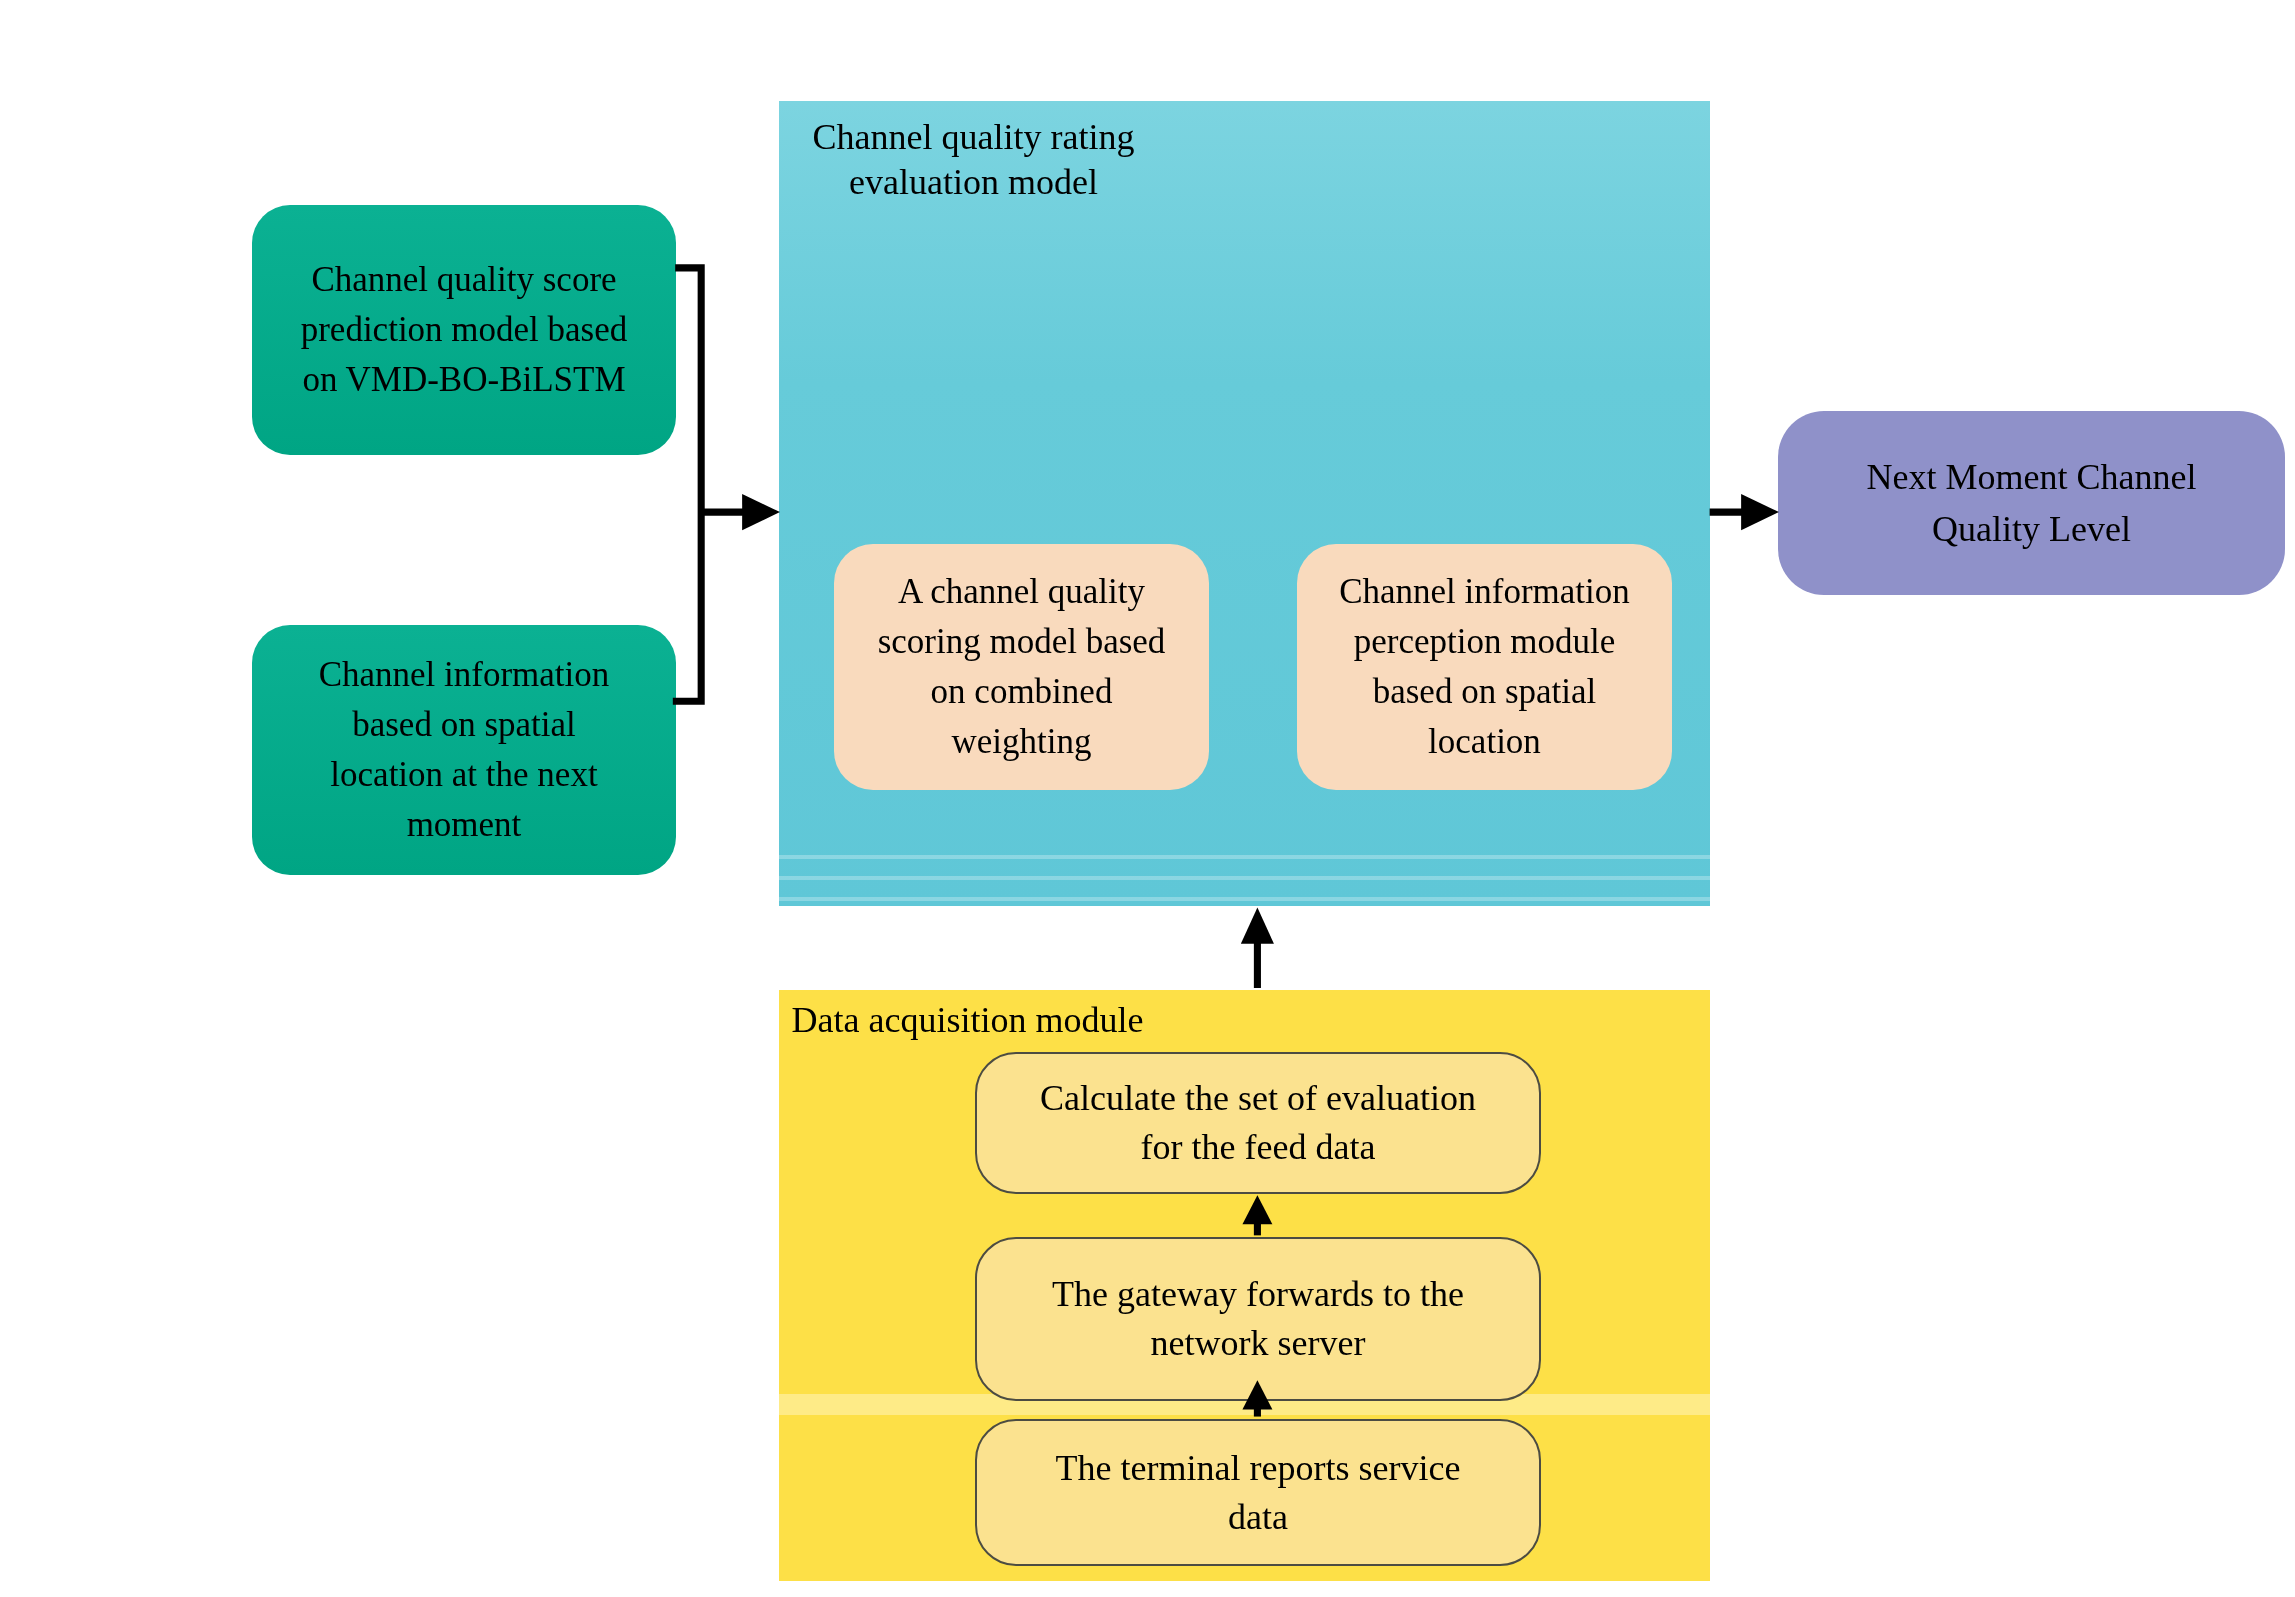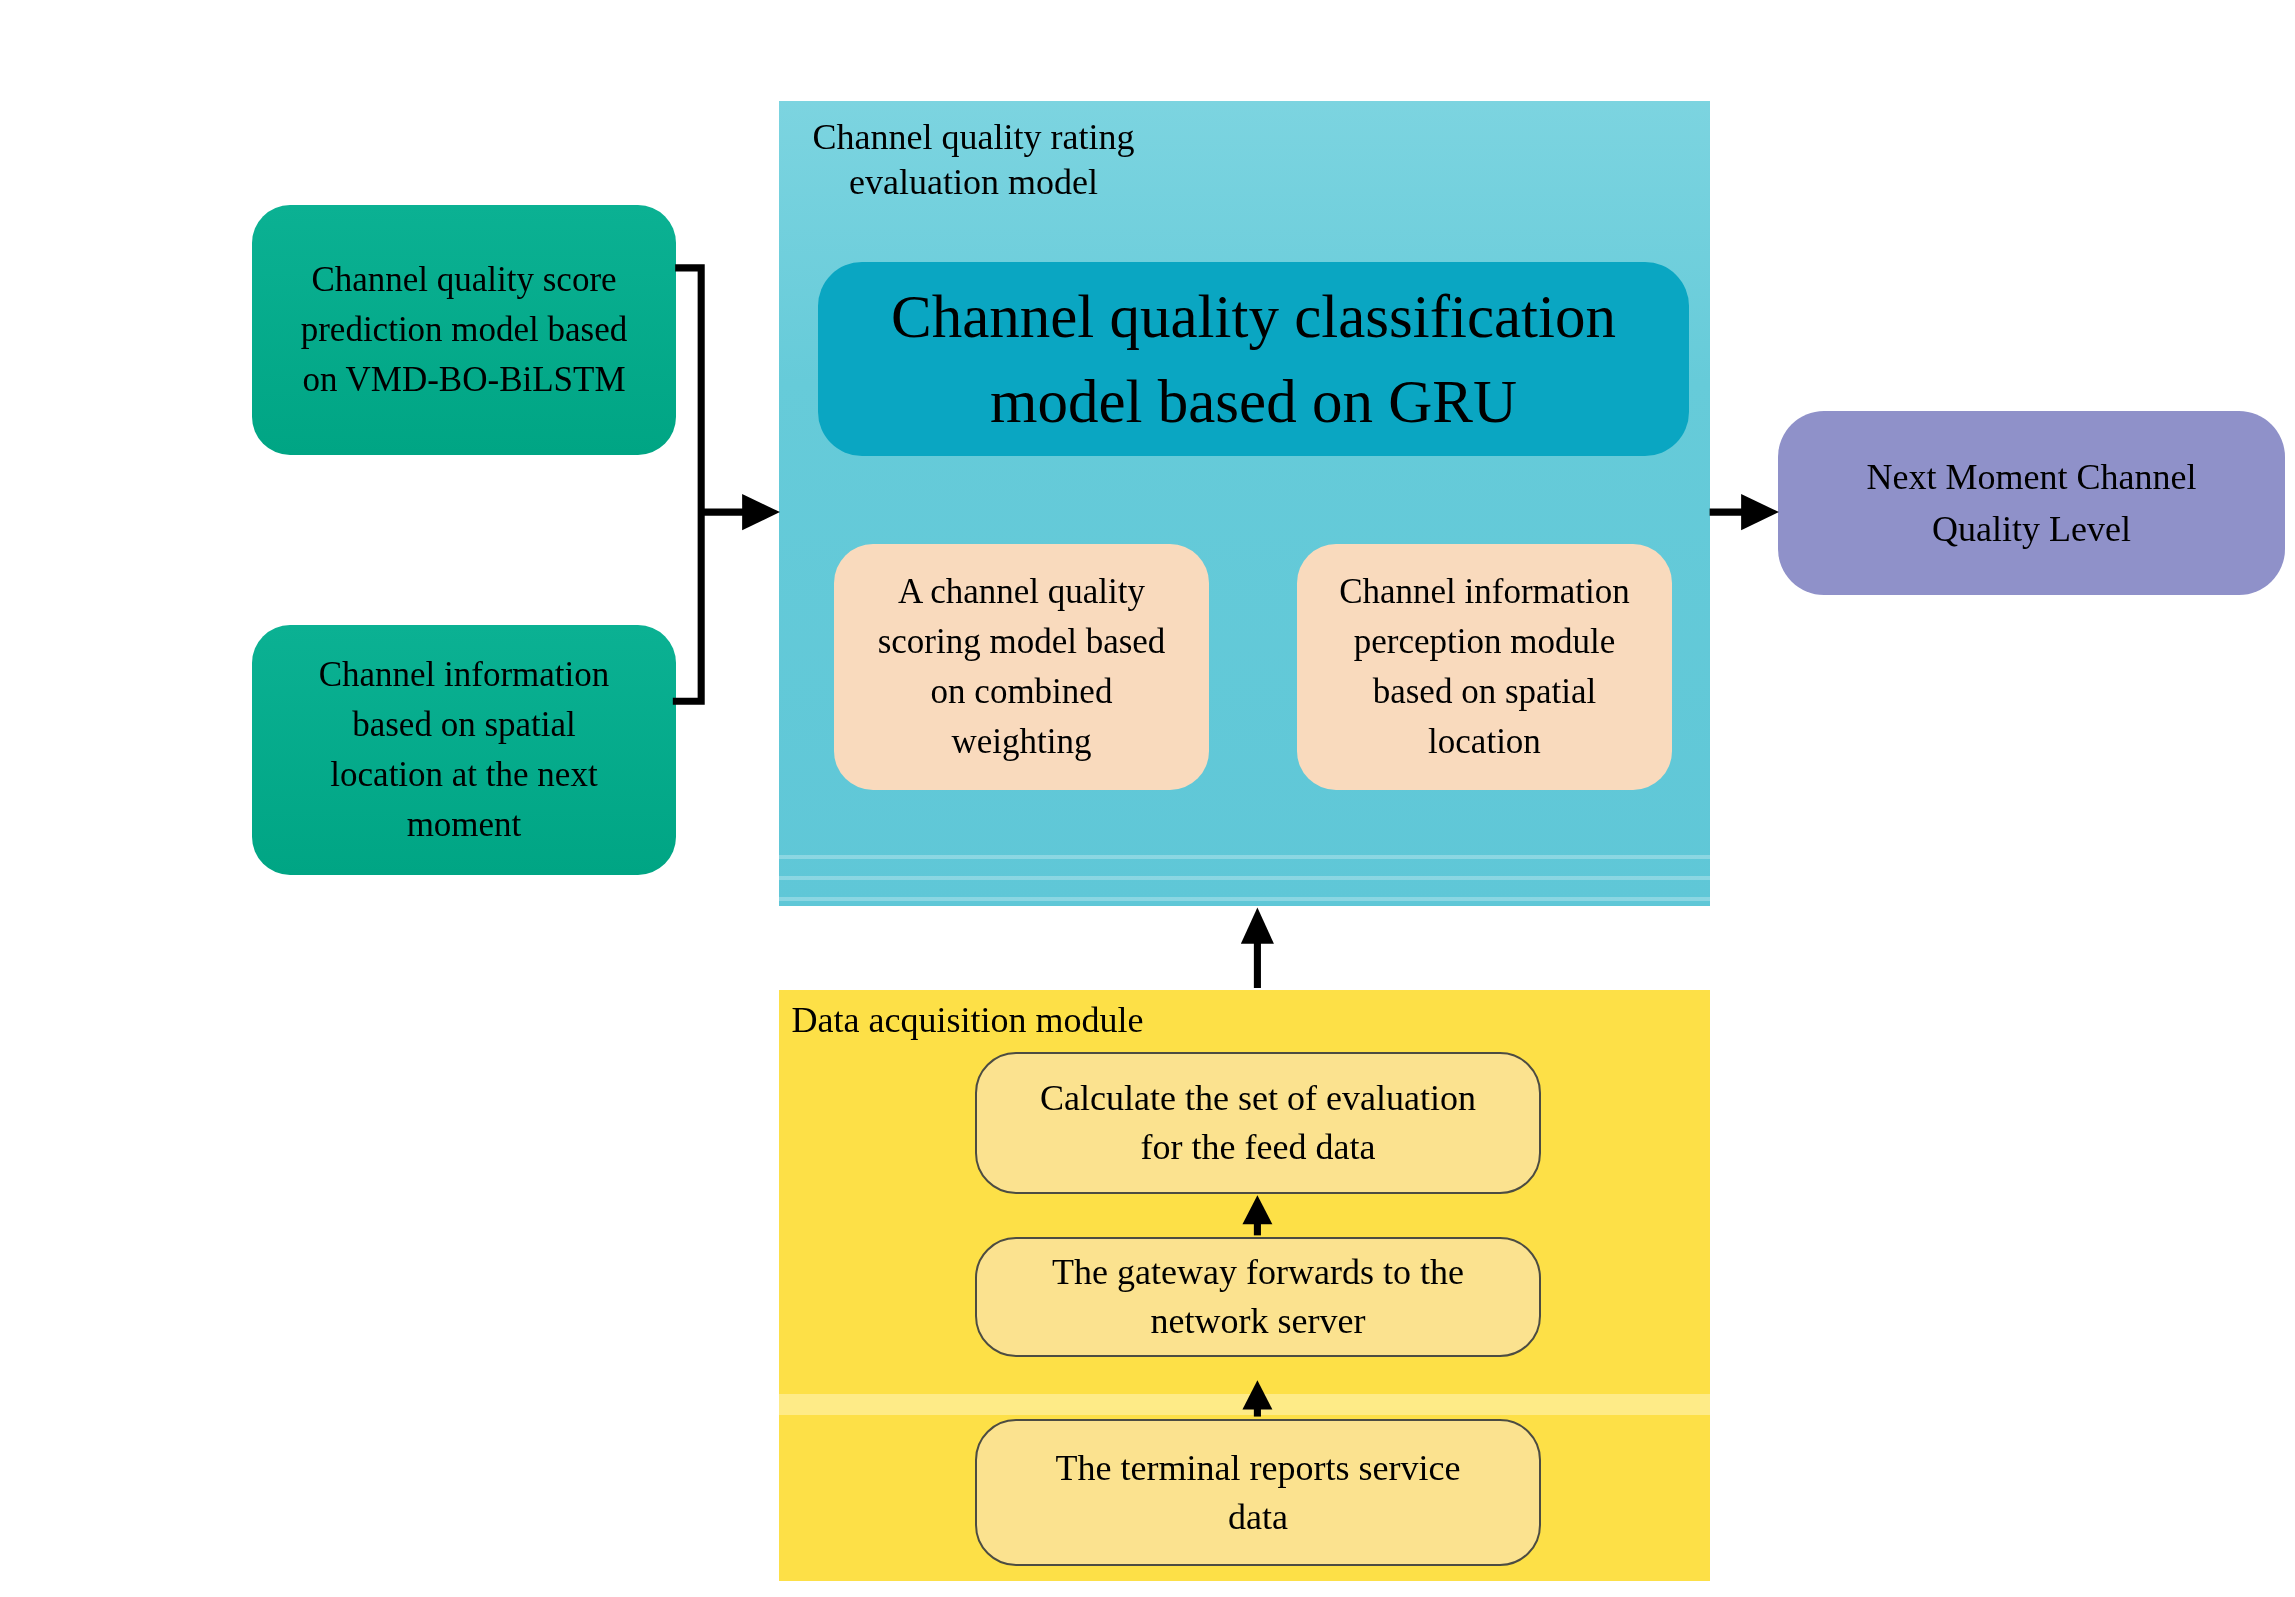--- a/index.html
+++ b/index.html
@@ -73,21 +73,21 @@
   
   .yellow{
     background:#fbe28f;
     border:2.4px solid #4c4c42;
     box-sizing:border-box;
     border-radius:41px;
     left:196px;width:566px;
     font-size:36px;line-height:49px;
   }
   .yellow.y1{top:62px;height:142px;}
-  .yellow.y2{top:247px;height:120px;}
+  .yellow.y2{top:247px;height:164px;}
   .yellow.y3{top:429px;height:147px;}
   .wires{position:absolute;left:0;top:0;width:2295px;height:1597px;pointer-events:none;}
 </style>
 </head>
 <body>
 
 <div class="canvas">
 
 
   <div class="box green one">
@@ -103,24 +103,20 @@
   </div>
 
   <div class="panel teal">
     <div class="stripe" style="top:754px;height:3.9px;background:rgba(255,255,255,0.28);"></div>
     <div class="stripe" style="top:775px;height:3.9px;background:rgba(255,255,255,0.28);"></div>
     <div class="stripe" style="top:796px;height:3.9px;background:rgba(255,255,255,0.28);"></div>
 
     <div class="panel-label teal-label">Channel quality rating
 evaluation model</div>
 
-    <div class="box gru">
-      <div class="txt">Channel quality classification
-model based on GRU</div>
-    </div>
 
     <div class="box peach a">
       <div class="txt">A channel quality
 scoring model based
 on combined
 weighting</div>
     </div>
     <div class="box peach b">
       <div class="txt">Channel information
 perception module

